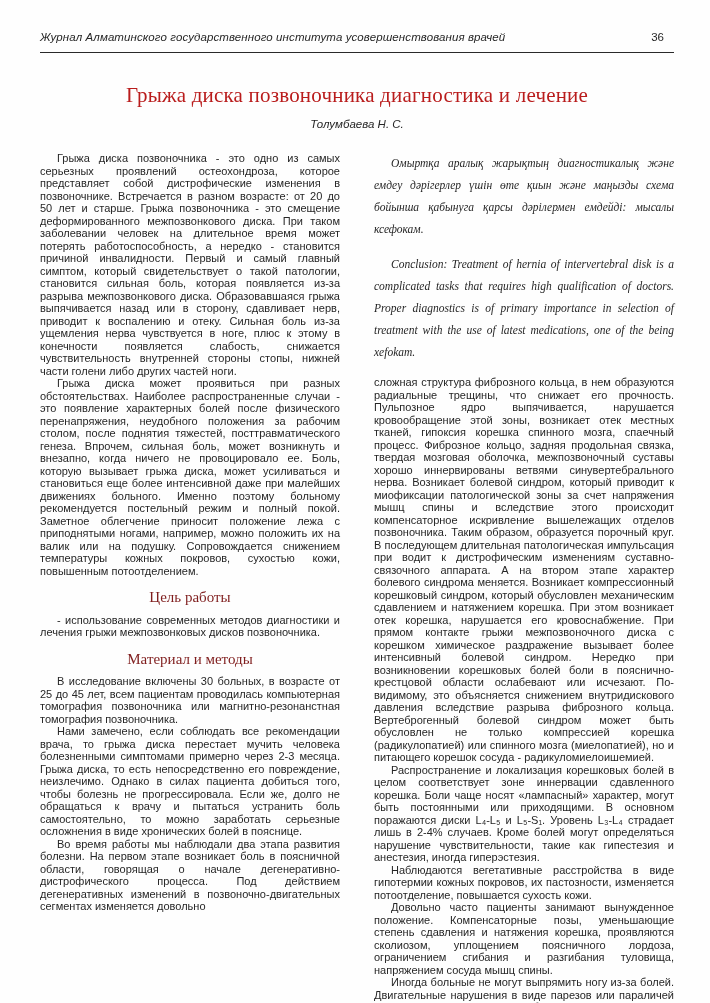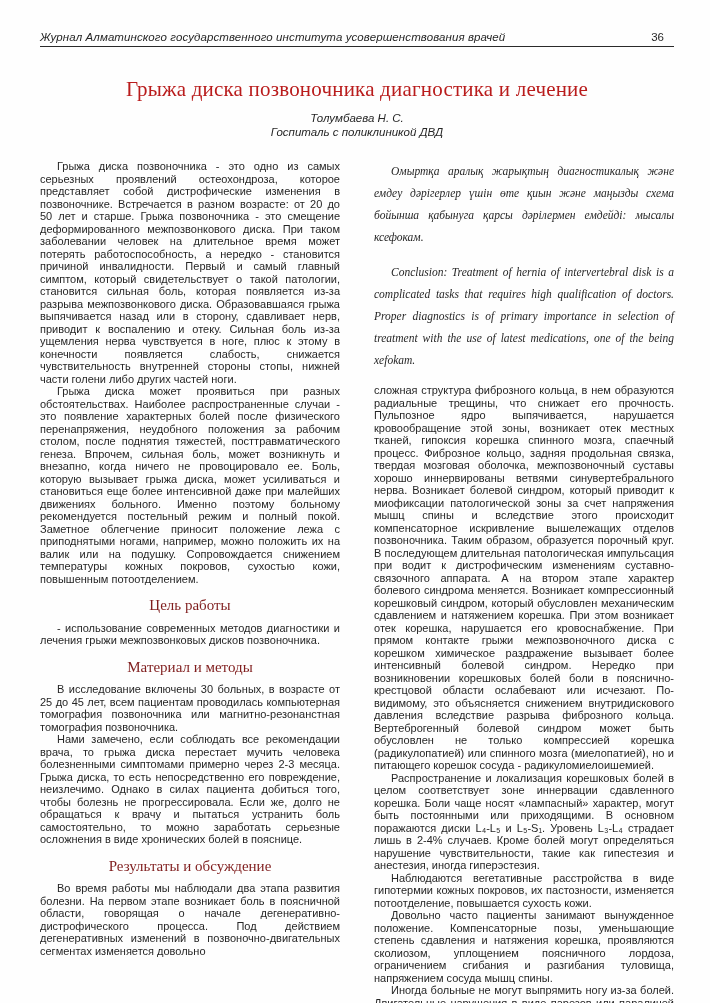--- a/index.html
+++ b/index.html
@@ -18,21 +18,21 @@
     box-sizing: border-box;
     padding: 0 36px 0 40px;
     overflow: hidden;
   }
   
   .running-head {
     display: flex;
     justify-content: space-between;
     align-items: flex-end;
     padding-top: 31px;
-    padding-bottom: 3px;
+    padding-bottom: 9px;
     border-bottom: 1.5px solid #2a2a2a;
   }
   .running-head .journal {
     font-style: italic;
     font-size: 11.5px;
     letter-spacing: 0.1px;
   }
   .running-head .pagenum {
     font-size: 11.5px;
     padding-right: 10px;
@@ -98,34 +98,32 @@
 <div class="page">
 
   <div class="running-head">
     <span class="journal">Журнал Алматинского государственного института усовершенствования врачей</span>
     <span class="pagenum">36</span>
   </div>
 
   <div class="title-block">
     <h1 class="article-title">Грыжа диска позвоночника диагностика и лечение</h1>
     <div class="author">Толумбаева Н. С.</div>
-    <div class="affiliation">Госпиталь с поликлиникой ДВД</div>
   </div>
 
   <div class="columns">
 
     <div class="col">
       <p>Грыжа диска позвоночника - это одно из самых серьезных проявлений остеохондроза, которое представляет собой дистрофические изменения в позвоночнике. Встречается в разном возрасте: от 20 до 50 лет и старше. Грыжа позвоночника - это смещение деформированного межпозвонкового диска. При таком заболевании человек на длительное время может потерять работоспособность, а нередко - становится причиной инвалидности. Первый и самый главный симптом, который свидетельствует о такой патологии, становится сильная боль, которая появляется из-за разрыва межпозвонкового диска. Образовавшаяся грыжа выпячивается назад или в сторону, сдавливает нерв, приводит к воспалению и отеку. Сильная боль из-за ущемления нерва чувствуется в ноге, плюс к этому в конечности появляется слабость, снижается чувствительность внутренней стороны стопы, нижней части голени либо других частей ноги.</p>
       <p>Грыжа диска может проявиться при разных обстоятельствах. Наиболее распространенные случаи - это появление характерных болей после физического перенапряжения, неудобного положения за рабочим столом, после поднятия тяжестей, посттравматического генеза. Впрочем, сильная боль, может возникнуть и внезапно, когда ничего не провоцировало ее. Боль, которую вызывает грыжа диска, может усиливаться и становиться еще более интенсивной даже при малейших движениях больного. Именно поэтому больному рекомендуется постельный режим и полный покой. Заметное облегчение приносит положение лежа с приподнятыми ногами, например, можно положить их на валик или на подушку. Сопровождается снижением температуры кожных покровов, сухостью кожи, повышенным потоотделением.</p>
       <h2 class="section-heading">Цель работы</h2>
       <p>- использование современных методов диагностики и лечения грыжи межпозвонковых дисков позвоночника.</p>
       <h2 class="section-heading">Материал и методы</h2>
       <p>В исследование включены 30 больных, в возрасте от 25 до 45 лет, всем пациентам проводилась компьютерная томография позвоночника или магнитно-резонанстная томография позвоночника.</p>
       <p>Нами замечено, если соблюдать все рекомендации врача, то грыжа диска перестает мучить человека болезненными симптомами примерно через 2-3 месяца. Грыжа диска, то есть непосредственно его повреждение, неизлечимо. Однако в силах пациента добиться того, чтобы болезнь не прогрессировала. Если же, долго не обращаться к врачу и пытаться устранить боль самостоятельно, то можно заработать серьезные осложнения в виде хронических болей в пояснице.</p>
-      <h2 class="section-heading">Результаты и обсуждение</h2>
       <p>Во время работы мы наблюдали два этапа развития болезни. На первом этапе возникает боль в поясничной области, говорящая о начале дегенеративно-дистрофического процесса. Под действием дегенеративных изменений в позвоночно-двигательных сегментах изменяется довольно</p>
     </div>
 
     <div class="col">
       <p class="abstract">Омыртқа аралық жарықтың диагностикалық және емдеу дәрігерлер үшін өте қиын және маңызды схема бойынша қабынуга қарсы дәрілермен емдейді: мысалы ксефокам.</p>
       <p class="abstract">Conclusion: Treatment of hernia of intervertebral disk is a complicated tasks that requires high qualification of doctors. Proper diagnostics is of primary importance in selection of treatment with the use of latest medications, one of the being xefokam.</p>
       <p class="no-indent">сложная структура фиброзного кольца, в нем образуются радиальные трещины, что снижает его прочность. Пульпозное ядро выпячивается, нарушается кровообращение этой зоны, возникает отек местных тканей, гипоксия корешка спинного мозга, спаечный процесс. Фиброзное кольцо, задняя продольная связка, твердая мозговая оболочка, межпозвоночный суставы хорошо иннервированы ветвями синувертебрального нерва. Возникает болевой синдром, который приводит к миофиксации патологической зоны за счет напряжения мышц спины и вследствие этого происходит компенсаторное искривление вышележащих отделов позвоночника. Таким образом, образуется порочный круг. В последующем длительная патологическая импульсация при водит к дистрофическим изменениям суставно-связочного аппарата. А на втором этапе характер болевого синдрома меняется. Возникает компрессионный корешковый синдром, который обусловлен механическим сдавлением и натяжением корешка. При этом возникает отек корешка, нарушается его кровоснабжение. При прямом контакте грыжи межпозвоночного диска с корешком химическое раздражение вызывает более интенсивный болевой синдром. Нередко при возникновении корешковых болей боли в пояснично-крестцовой области ослабевают или исчезают. По-видимому, это объясняется снижением внутридискового давления вследствие разрыва фиброзного кольца. Вертеброгенный болевой синдром может быть обусловлен не только компрессией корешка (радикулопатией) или спинного мозга (миелопатией), но и питающего корешок сосуда - радикуломиелоишемией.</p>
       <p>Распространение и локализация корешковых болей в целом соответствует зоне иннервации сдавленного корешка. Боли чаще носят «лампасный» характер, могут быть постоянными или приходящими. В основном поражаются диски L₄-L₅ и L₅-S₁. Уровень L₃-L₄ страдает лишь в 2-4% случаев. Кроме болей могут определяться нарушение чувствительности, такие как гипестезия и анестезия, иногда гиперэстезия.</p>
       <p>Наблюдаются вегетативные расстройства в виде гипотермии кожных покровов, их пастозности, изменяется потоотделение, повышается сухость кожи.</p>
       <p>Довольно часто пациенты занимают вынужденное положение. Компенсаторные позы, уменьшающие степень сдавления и натяжения корешка, проявляются сколиозом, уплощением поясничного лордоза, ограничением сгибания и разгибания туловища, напряжением сосуда мышц спины.</p>

